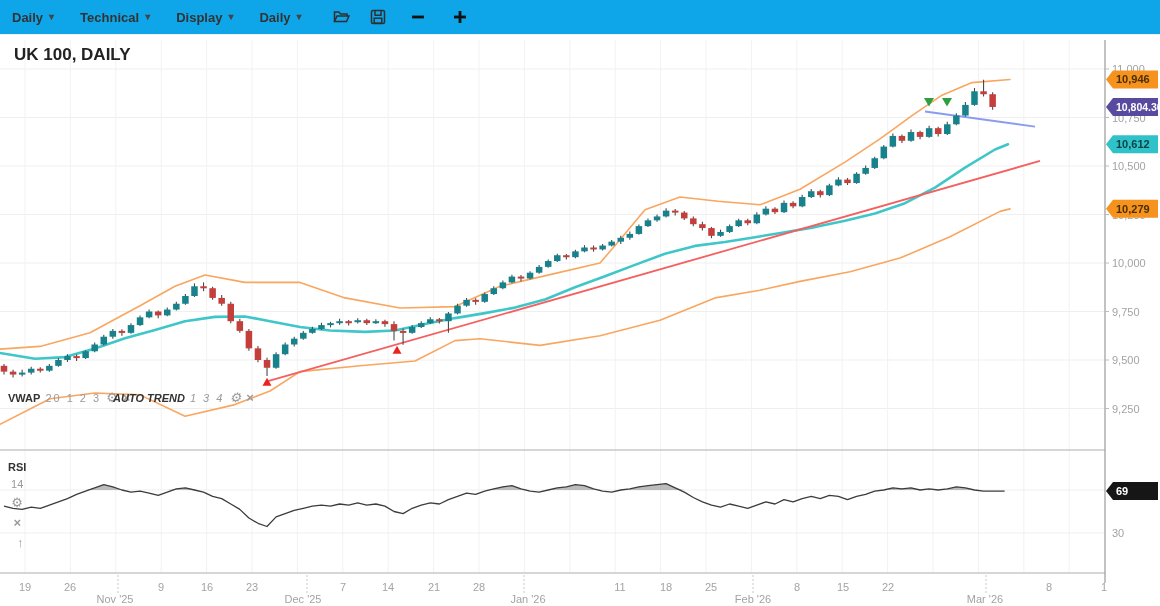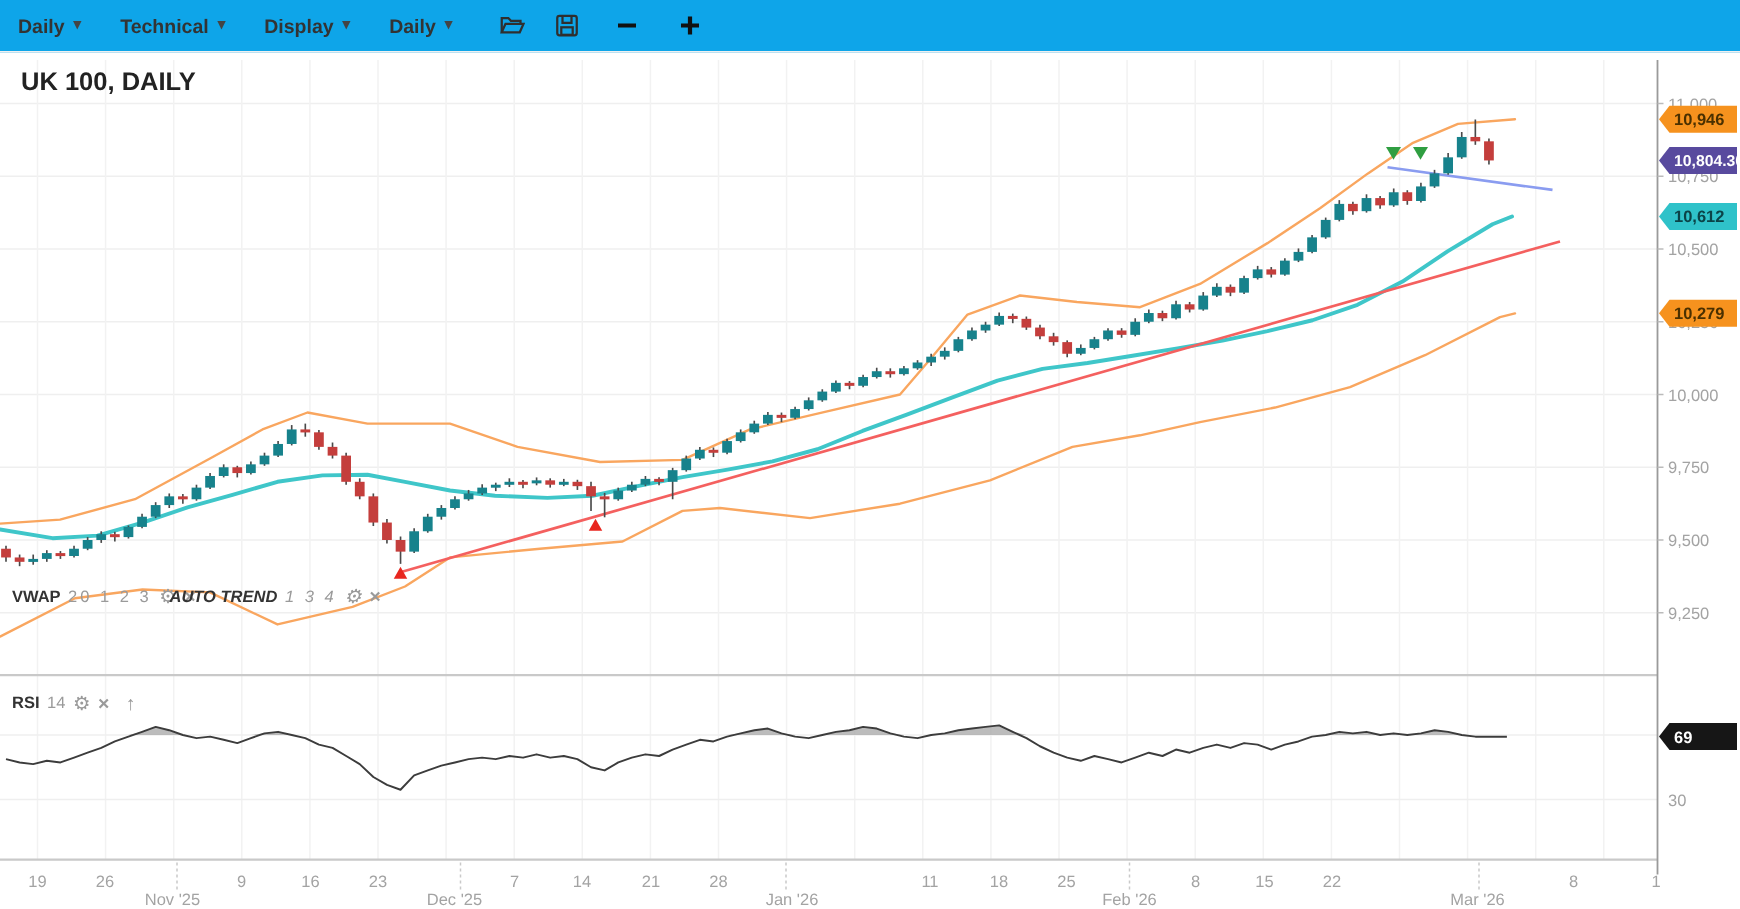--- a/index.html
+++ b/index.html
@@ -438,21 +438,21 @@
     <span class="xx">×</span>
   </div>
 
   <div class="ov" style="top:390px;left:113px;font-style:italic;">
     <span class="nm">AUTO TREND</span>
     <span class="pr">1 3 4</span>
     <span class="gear">⚙</span>
     <span class="xx">×</span>
   </div>
 
-  <div class="ov" style="top:461px;left:8px;">
+  <div class="ov" style="top:461px;left:8px;flex-direction:column;">
     <span class="nm">RSI</span>
     <span class="pr" style="letter-spacing:0;">14</span>
     <span class="gear">⚙</span>
     <span class="xx">×</span>
     <span class="up" style="margin-left:6px;">↑</span>
   </div>
 
 </div>
 
 </body></html>

